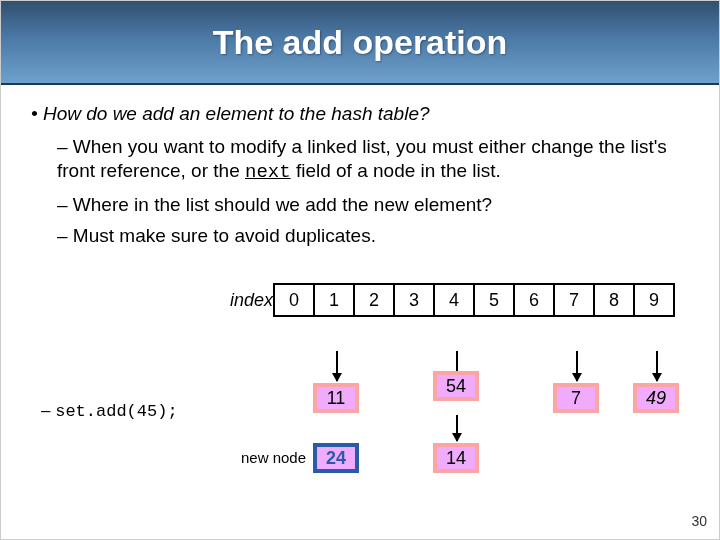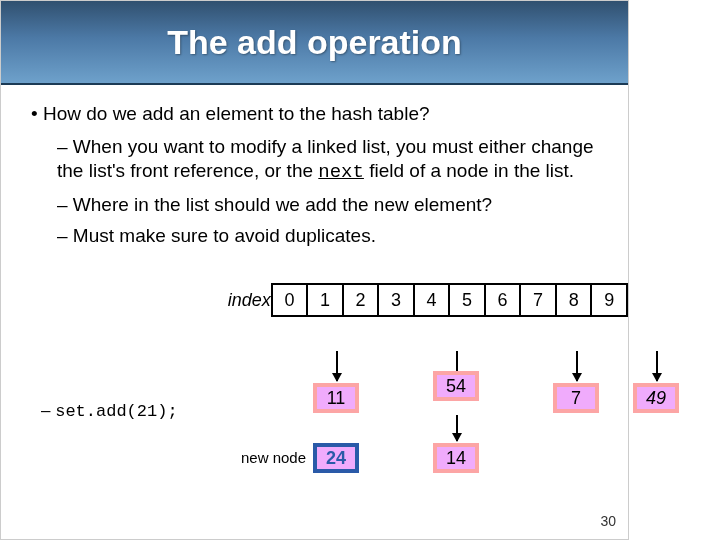--- a/index.html
+++ b/index.html
@@ -1,26 +1,26 @@
 <!DOCTYPE html>
 <html><head>
 <meta charset="utf-8">
 <style>
   * { box-sizing: border-box; margin: 0; padding: 0; }
   html, body { width: 720px; height: 540px; overflow: hidden; font-family: Verdana, Arial, sans-serif; background: #fff; }
-  .slide { position: relative; width: 629px; height: 540px; background: #fff; border: 1px solid #ccc; }
+  .slide { position: relative; width: 720px; height: 540px; background: #fff; border: 1px solid #ccc; }
   .title-band {
     height: 84px;
     background: linear-gradient(to bottom, #30506f 0%, #4c79a6 45%, #6ea1cb 100%);
     border-bottom: 2px solid #1b3a55;
     display: flex; align-items: center; justify-content: center;
   }
   .title-band h1 { color: #fff; font-weight: 900; font-size: 34px; letter-spacing: 0px; text-shadow: 1px 1px 2px rgba(0,0,0,.35); }
   .content { padding: 10px 26px 0 26px; font-size: 19px; color: #000; }
-  .bullet-main { margin: 8px 0 10px 4px; }
+  .bullet-main { margin: 8px 0 10px 4px; font-style: italic; }
   .sub { margin-left: 30px; font-size: 19px; line-height: 1.25; }
   .sub-item { margin: 6px 0 8px 0; }
   .mono { font-family: "Courier New", monospace; text-decoration: underline; }
 
   
   .tbl-wrap { position: absolute; left: 215px; top: 282px; }
   .tbl { border-collapse: collapse; }
   .tbl td, .tbl th { width: 40px; height: 32px; text-align: center; font-size: 18px; }
   .tbl .lbl { font-style: italic; text-align: right; padding-right: 0; width: 58px; border: none; }
   .tbl th { border: 2px solid #000; font-weight: 400; }
@@ -86,16 +86,16 @@
   <div class="node" style="left:432px; top:370px;">54</div>
   <div class="node" style="left:552px; top:382px;">7</div>
   <div class="node" style="left:632px; top:382px;font-style:italic;">49</div>
 
   <div class="arrow" style="left:455px; top:414px; height:26px;"></div>
   <div class="node" style="left:432px; top:442px;">14</div>
 
   <div class="newnode-lbl" style="left:240px; top:448px;">new node</div>
   <div class="node new" style="left:312px; top:442px;">24</div>
 
-  <div class="code-line">set.add(21);</div>
+  <div class="code-line">set.add(45);</div>
 
   <div class="page-num">30</div>
 </div>
 
 </body></html>

